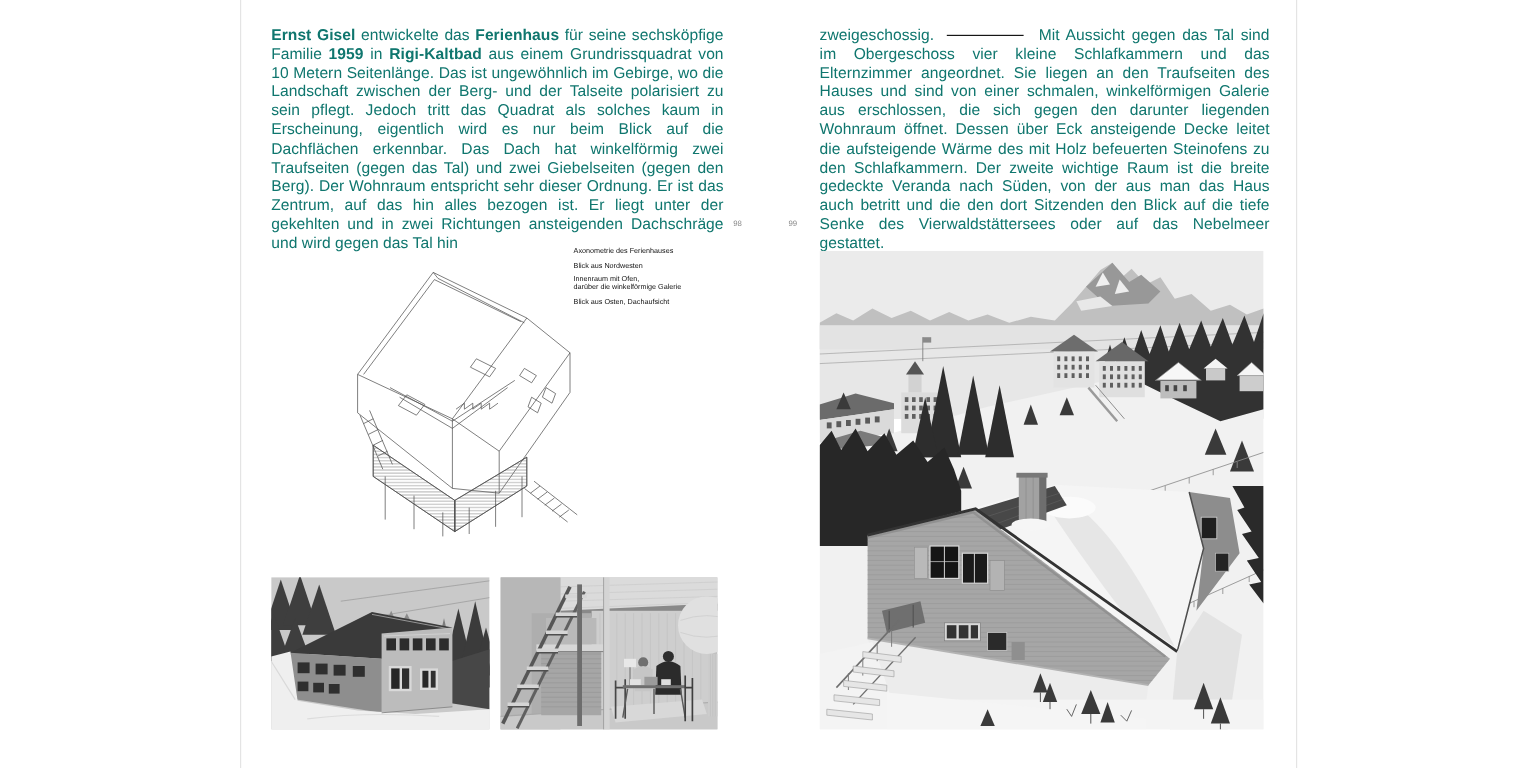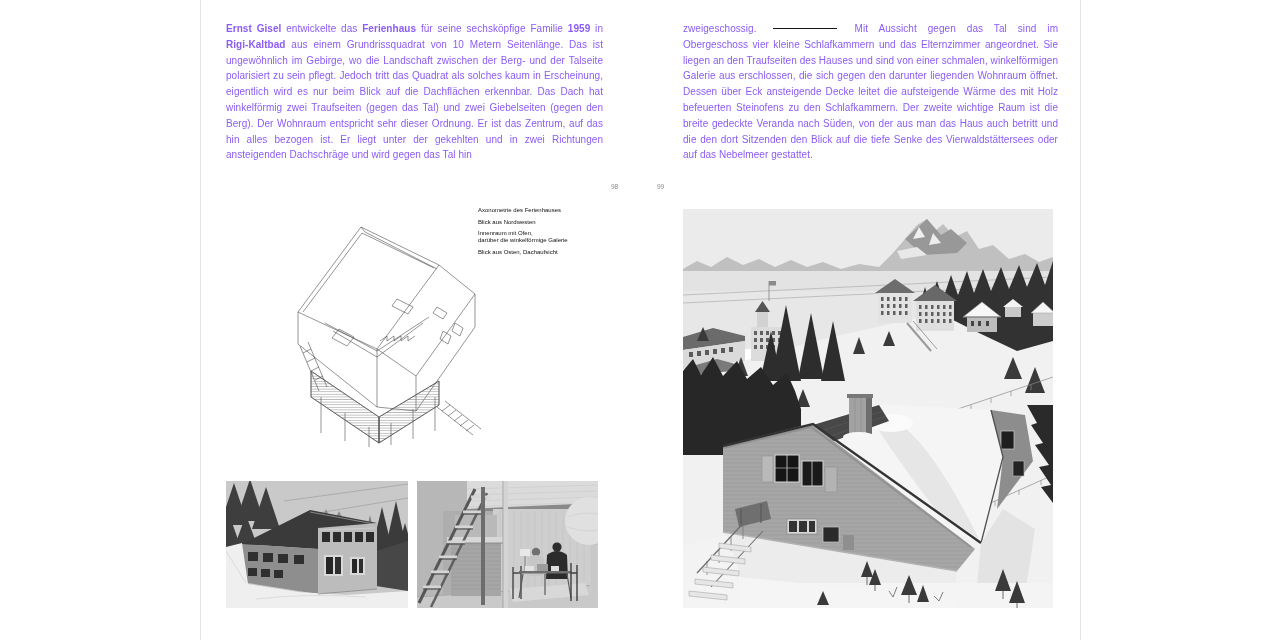--- a/index.html
+++ b/index.html
@@ -1,22 +1,22 @@
 <!DOCTYPE html>
 <html><head>
 <meta charset="utf-8">
 <style>
   html,body{margin:0;padding:0;background:#ffffff;}
   .canvas{position:relative;width:1280px;height:640px;background:#ffffff;overflow:hidden;
           font-family:"Liberation Sans",sans-serif;}
   .edge-line{position:absolute;top:0;bottom:0;width:1px;background:#e4e4e4;}
   .edge-left{left:200px;} .edge-right{left:1080px;}
 
-  .body-text{position:absolute;margin:0;text-align:justify;font-size:10px;line-height:15.8px;
-             color:#8b5cf6;letter-spacing:0.05px;}
+  .body-text{position:absolute;margin:0;text-align:justify;font-size:13px;line-height:15.8px;
+             color:#0f766e;letter-spacing:0.05px;}
   .body-text.bt-left{left:226px;top:21px;width:377px;}
   .body-text.bt-right{left:683px;top:21px;width:375px;}
   .text-rule{display:inline-block;width:64px;height:1.4px;background:#161616;
              vertical-align:3px;margin:0 7px 0 5px;}
 
   .pagenum{position:absolute;top:183px;font-size:6.5px;line-height:8px;color:#8a8a8a;}
   .pagenum-left{left:611px;} .pagenum-right{left:657px;}
 
   figure{margin:0;padding:0;}
   .axon{position:absolute;left:287px;top:211px;width:202px;height:240px;}

